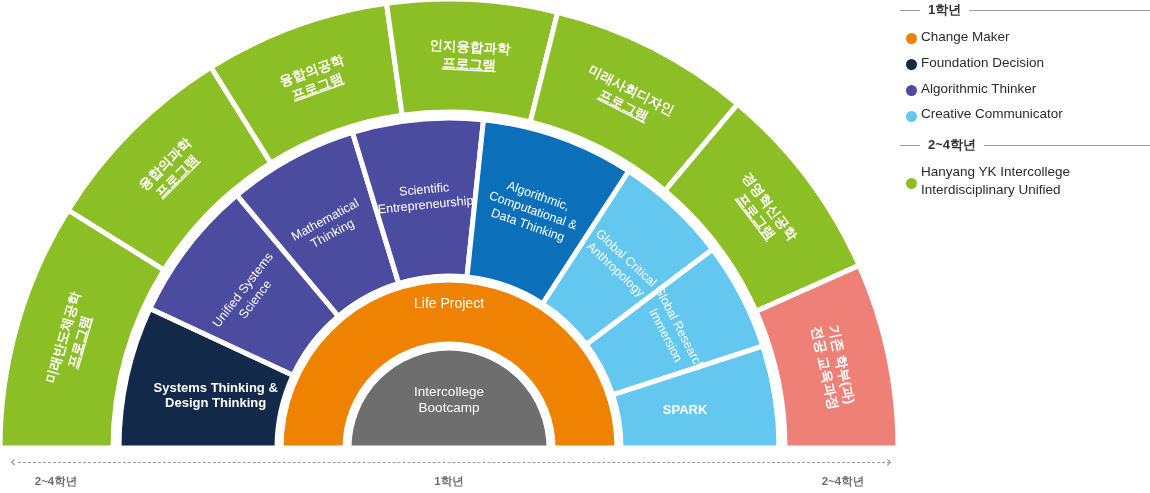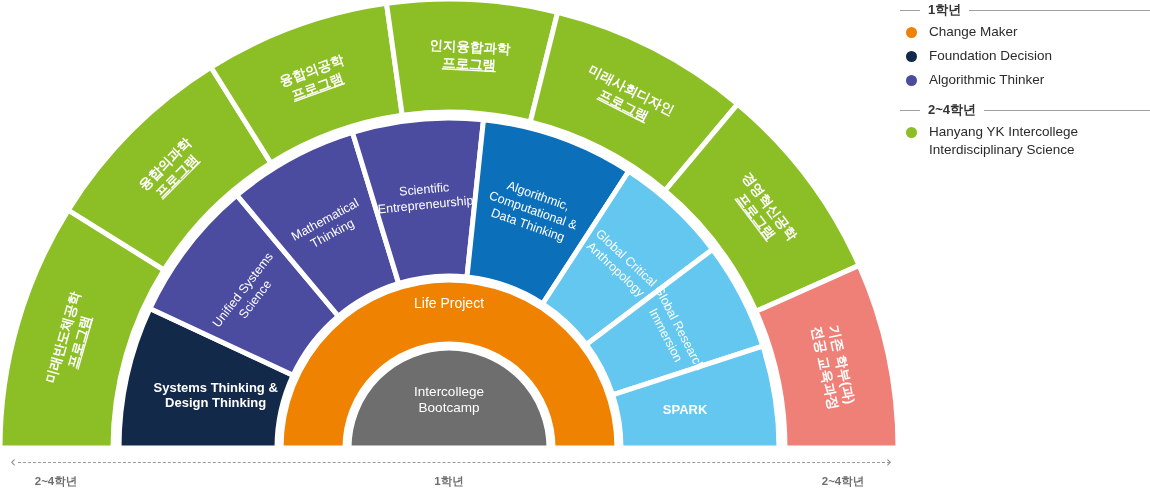--- a/index.html
+++ b/index.html
@@ -37,21 +37,21 @@
   .axis-tick{position:absolute;top:22px;font-size:11.5px;color:#6e6e6e;
     font-weight:700;white-space:nowrap;transform:translateX(-50%);}
 
   
   #legend{position:absolute;left:900px;top:0;width:250px;height:330px;}
   .legend-head{position:relative;display:flex;align-items:center;gap:8px;
     height:20px;margin-bottom:2px;}
   .legend-head .rule-s{width:20px;height:1px;background:#a0a0a0;flex:0 0 auto;}
   .legend-head .rule-l{flex:1 1 auto;height:1px;background:#a0a0a0;}
   .legend-head .htxt{font-size:13px;font-weight:700;color:#333;white-space:nowrap;}
-  .legend-item{display:flex;align-items:flex-start;gap:12px;margin:3px 0 6px 6px;}
+  .legend-item{display:flex;align-items:center;gap:4px;margin:8px 0 6px 6px;}
   .legend-dot{width:11px;height:11px;border-radius:50%;flex:0 0 auto;margin-top:4px;}
   .legend-text{font-size:13.5px;color:#2b2b2b;line-height:1.32;}
   .gap-top{margin-top:12px;}
   .sp-item{margin-bottom:10px;}
 </style>
 </head>
 <body>
 
 <div id="root">
 
@@ -167,24 +167,28 @@
         <span class="legend-text">Change Maker</span>
       </div>
       <div class="legend-item">
         <span class="legend-dot" style="background: rgb(19, 41, 74);"></span>
         <span class="legend-text">Foundation Decision</span>
       </div>
       <div class="legend-item">
         <span class="legend-dot" style="background: rgb(75, 75, 160);"></span>
         <span class="legend-text">Algorithmic Thinker</span>
       </div>
+      <div class="legend-item">
+        <span class="legend-dot" style="background: rgb(99, 199, 239);"></span>
+        <span class="legend-text">Creative Communicator</span>
+      </div>
       <div class="legend-head gap-top">
         <span class="rule-s"></span>
         <span class="htxt">2~4학년</span>
         <span class="rule-l"></span>
       </div>
       <div class="legend-item sp-item">
         <span class="legend-dot" style="background: rgb(140, 190, 38);"></span>
-        <span class="legend-text">Hanyang YK Intercollege Interdisciplinary Science</span>
+        <span class="legend-text">Hanyang YK Intercollege Interdisciplinary Unified</span>
       </div>
     </div>
 
 </div>
 
 </body></html>

